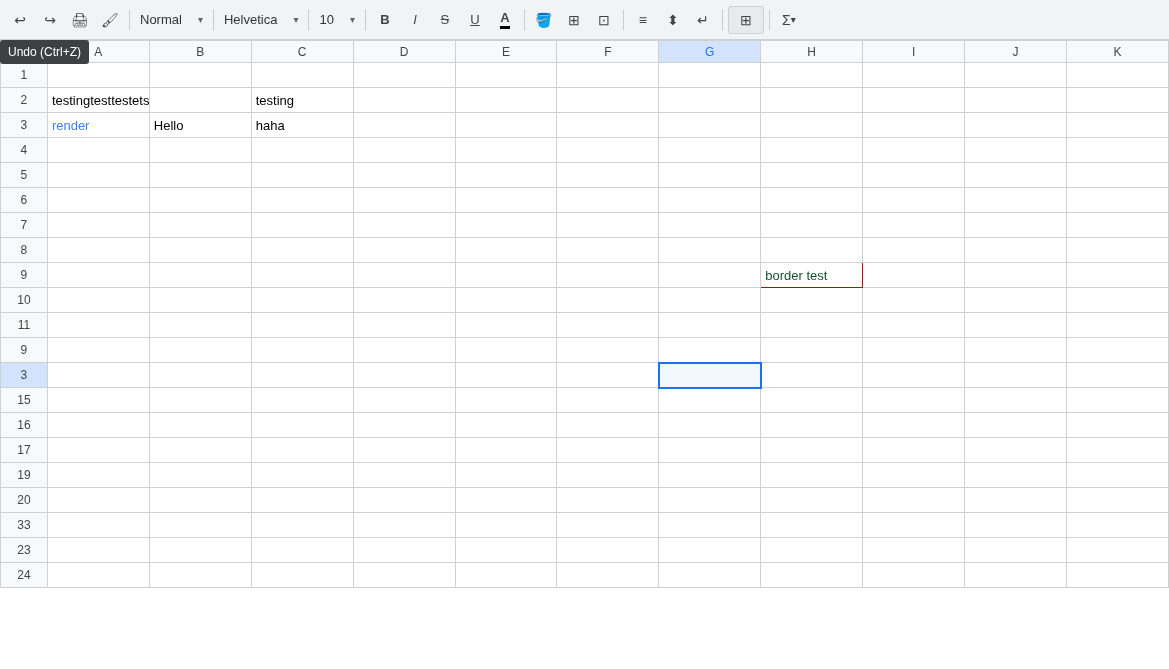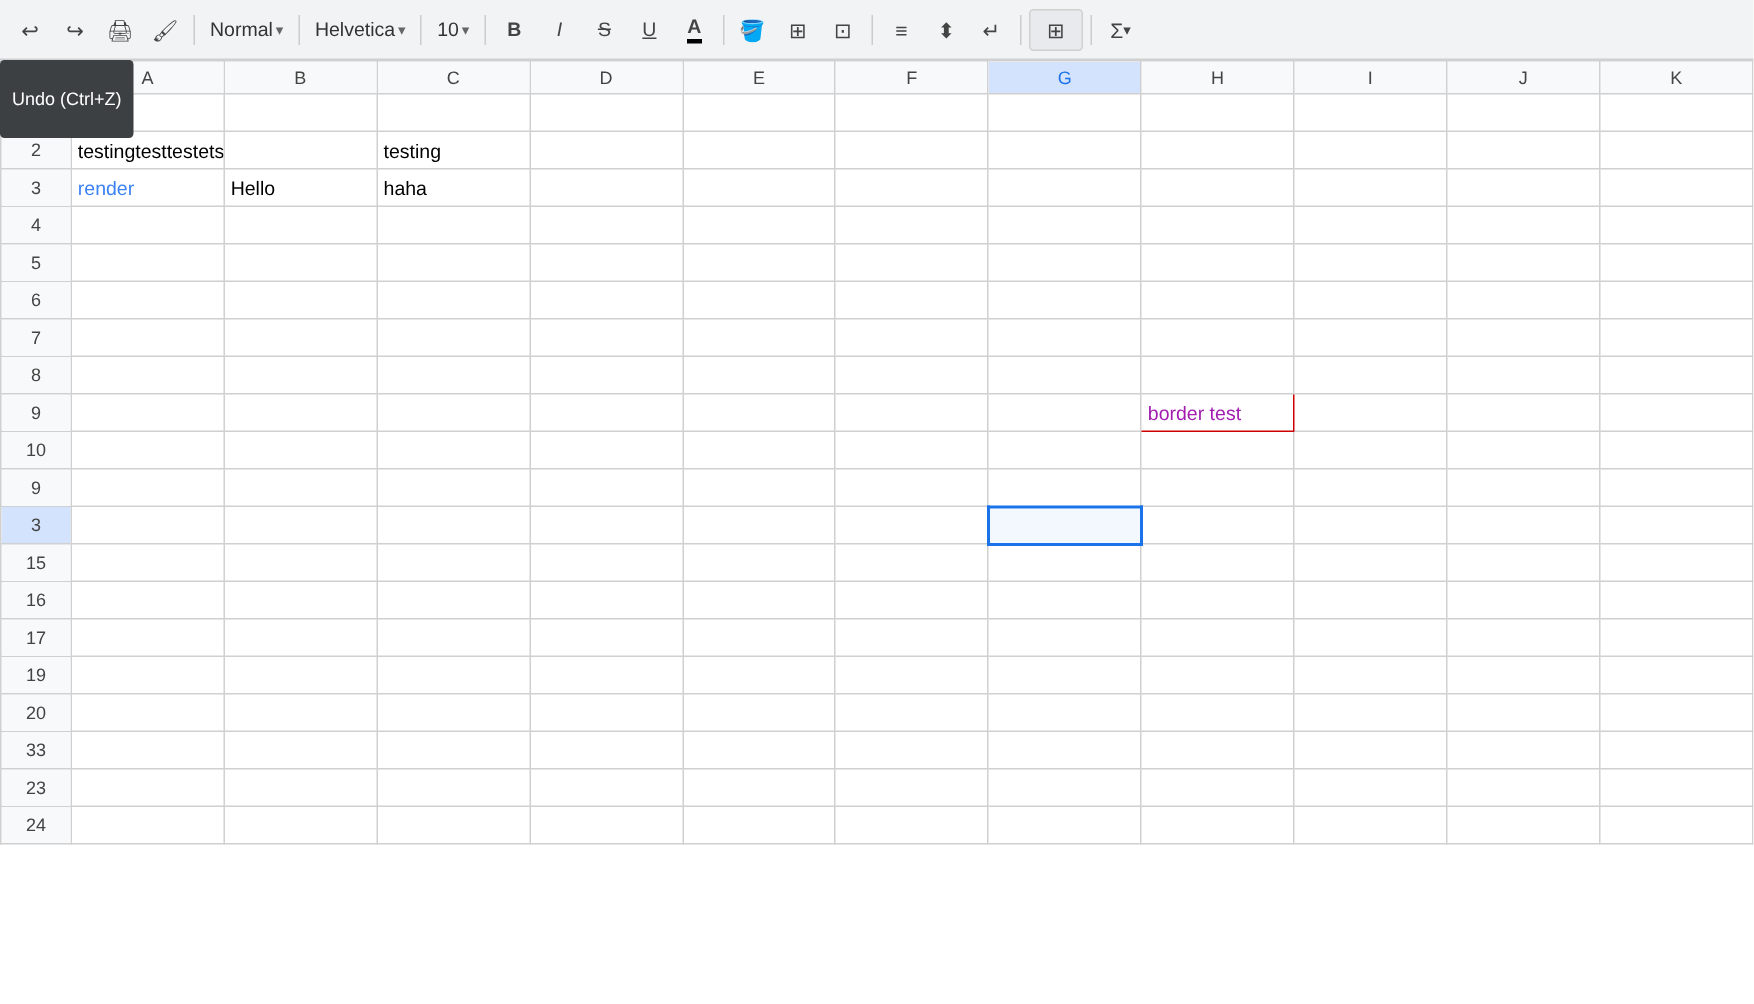--- a/index.html
+++ b/index.html
@@ -22,32 +22,32 @@
       border: none; background: none; cursor: pointer;
       border-radius: 3px; font-size: 14px; color: #444;
     }
     .toolbar-separator {
       width: 1px; height: 20px; background: #ccc; margin: 0 3px;
     }
     .toolbar-dropdown {
       display: flex; align-items: center;
       border: none; background: none; cursor: pointer;
       padding: 2px 5px; border-radius: 3px;
-      font-size: 13px; color: #333; gap: 2px;
+      font-size: 13px; color: #333; gap: 16px;
     }
     .dropdown-arrow { font-size: 10px; color: #666; }
 
     
     #undo-tooltip {
       position: absolute;
       top: 40px; left: 0;
       background: #3c4043;
       color: #fff;
       font-size: 12px;
-      padding: 19px 8px;
+      padding: 5px 8px;
       border-radius: 3px;
       white-space: nowrap;
       z-index: 100;
       pointer-events: none;
     }
 
     
     #spreadsheet {
       display: flex;
       flex-direction: column;
@@ -121,21 +121,21 @@
     .col-I { width: 100px; }
     .col-J { width: 100px; }
     .col-K { width: 100px; }
 
     
     .cell-render {
       color: #3b82f6;
     }
     .cell-border-test {
       border: 1px solid #cc0000 !important;
-      color: #a21caf;
+      color: #14532d;
     }
     .cell-selected {
       border: 2px solid #1a73e8 !important;
       background: rgba(26, 115, 232, 0.05);
       outline: none;
     }
     .col-header-selected {
       background: #d3e3fd !important;
       color: #1a73e8;
     }
@@ -385,20 +385,34 @@
           <td class="cell col-D"></td>
           <td class="cell col-E"></td>
           <td class="cell col-F"></td>
           <td class="cell col-G"></td>
           <td class="cell col-H"></td>
           <td class="cell col-I"></td>
           <td class="cell col-J"></td>
           <td class="cell col-K"></td>
         </tr>
         <tr>
+          <td class="row-header">11</td>
+          <td class="cell col-A"></td>
+          <td class="cell col-B"></td>
+          <td class="cell col-C"></td>
+          <td class="cell col-D"></td>
+          <td class="cell col-E"></td>
+          <td class="cell col-F"></td>
+          <td class="cell col-G"></td>
+          <td class="cell col-H"></td>
+          <td class="cell col-I"></td>
+          <td class="cell col-J"></td>
+          <td class="cell col-K"></td>
+        </tr>
+        <tr>
           <td class="row-header">9</td>
           <td class="cell col-A"></td>
           <td class="cell col-B"></td>
           <td class="cell col-C"></td>
           <td class="cell col-D"></td>
           <td class="cell col-E"></td>
           <td class="cell col-F"></td>
           <td class="cell col-G"></td>
           <td class="cell col-H"></td>
           <td class="cell col-I"></td>

